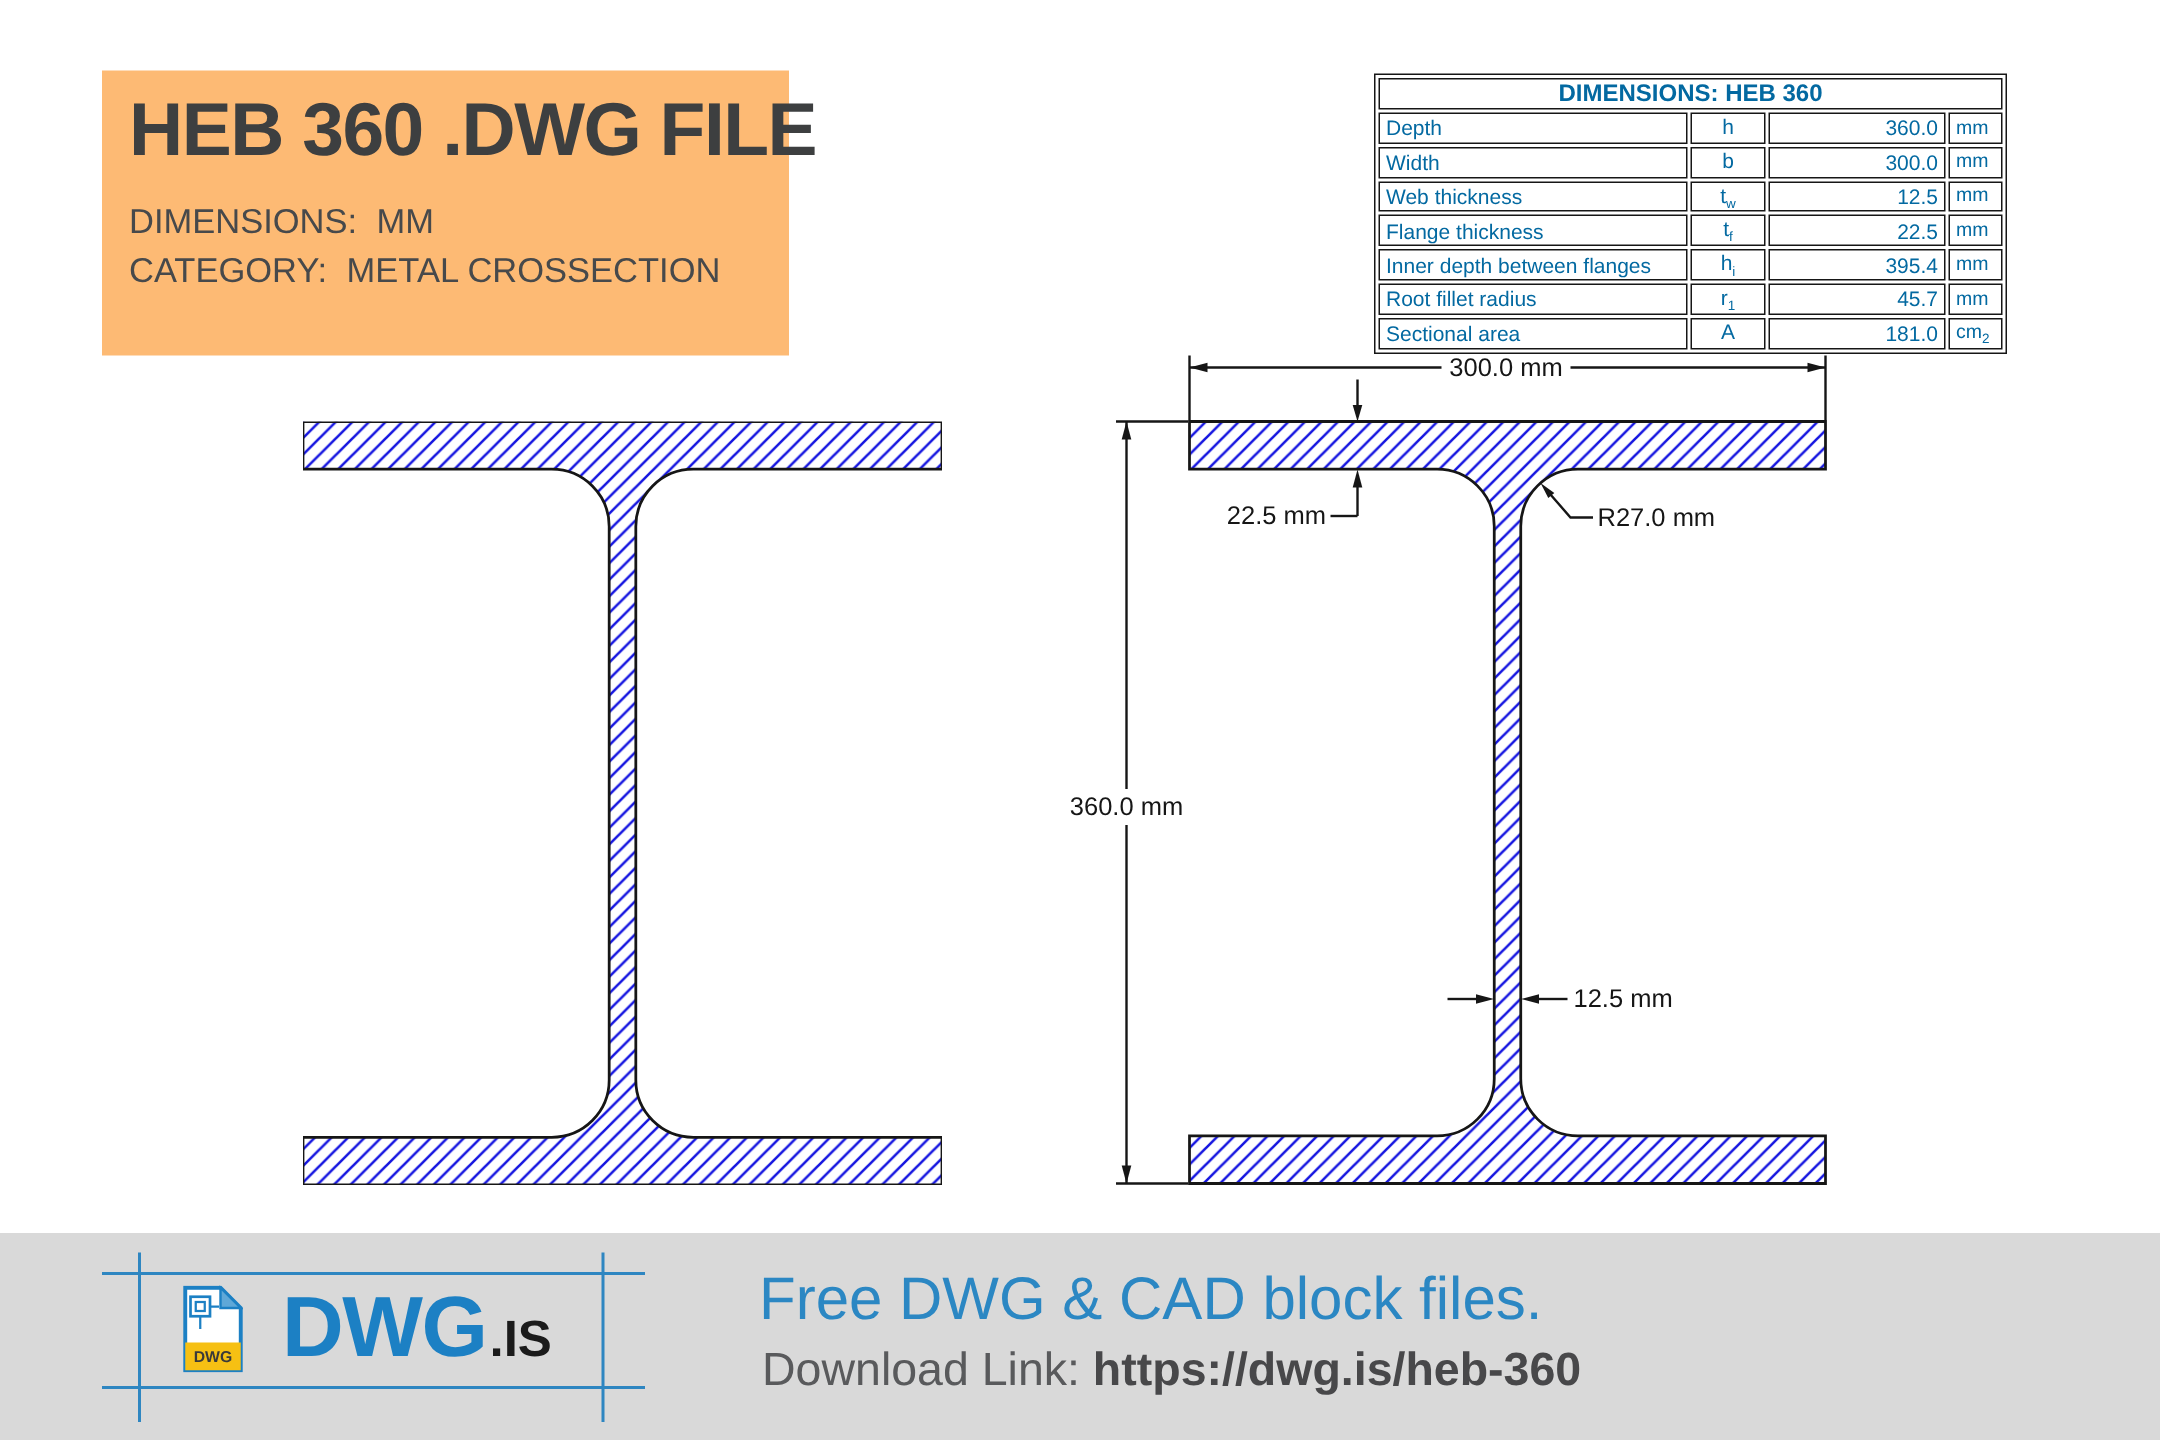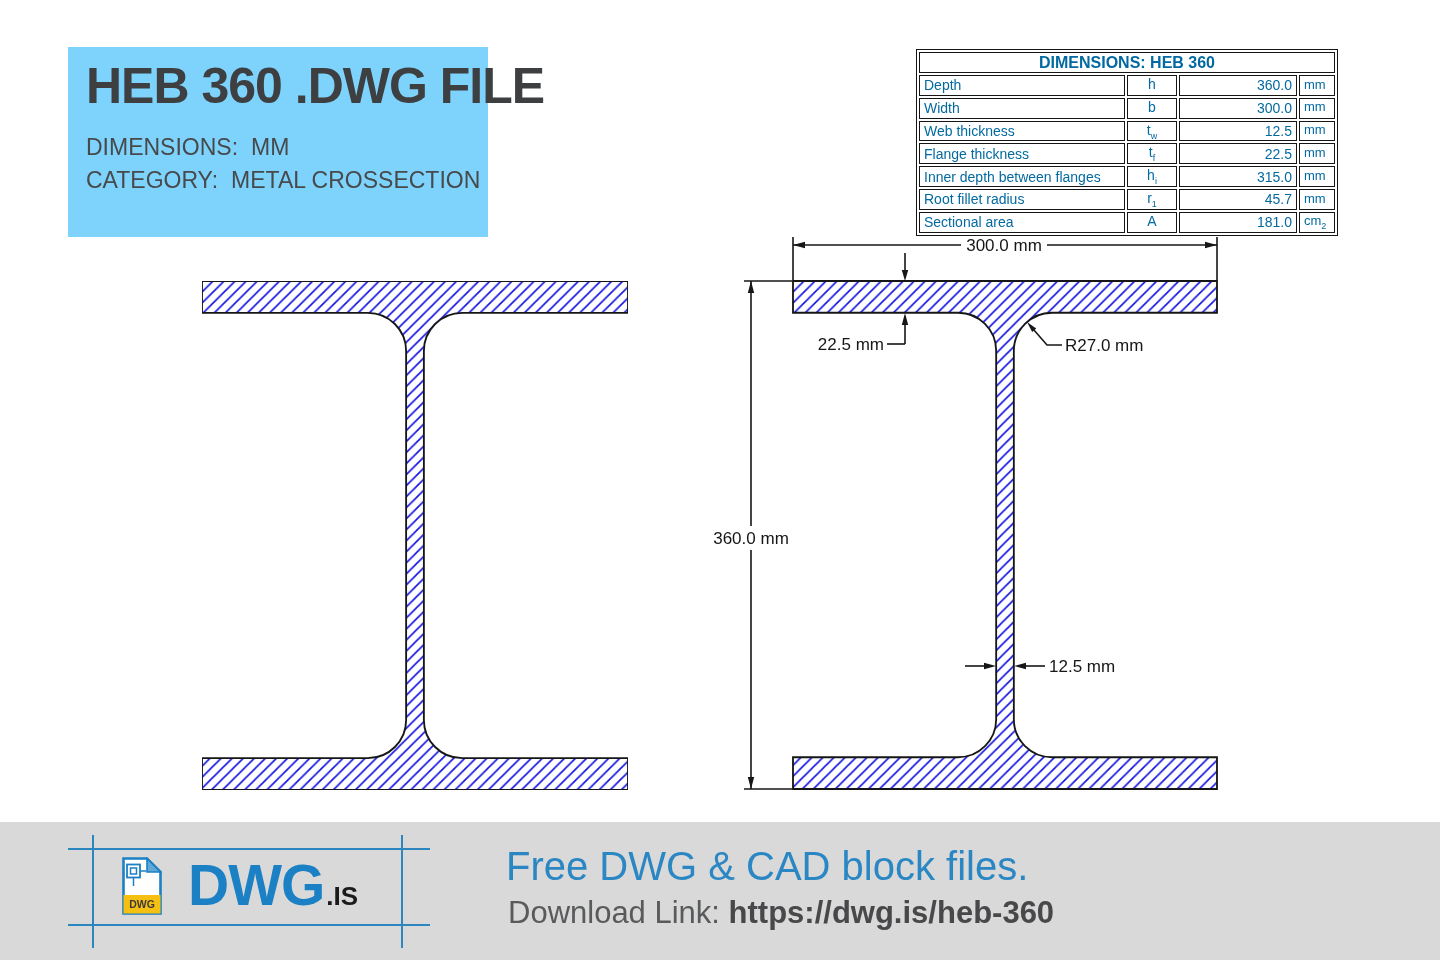--- a/index.html
+++ b/index.html
@@ -1,20 +1,20 @@
 <!DOCTYPE html>
 <html><head>
 <meta charset="utf-8">
 <style>
   html,body{margin:0;padding:0;background:#fff;}
   .page{position:relative;width:1440px;height:960px;background:#ffffff;overflow:hidden;
         font-family:"Liberation Sans",sans-serif;}
 
   
-  .title-block{position:absolute;left:68px;top:47px;width:420px;height:190px;background:#7dd3fc;}
+  .title-block{position:absolute;left:68px;top:47px;width:458px;height:190px;background:#fdba74;}
   .title-block h1{position:absolute;left:18px;top:10px;margin:0;font-size:50px;font-weight:bold;
                   letter-spacing:-1px;color:#3d3f40;white-space:nowrap;}
   .tb-fields{position:absolute;left:18px;top:84px;}
   .tb-field{font-size:23px;line-height:32.5px;color:#47494b;white-space:nowrap;}
   .tb-field .fvalue{margin-left:13px;}
 
   
   .dims-table{position:absolute;left:916px;top:49px;border-collapse:separate;border-spacing:2px;
               border:1px solid #161616;background:#fff;table-layout:fixed;}
   .dims-table td{border:1px solid #161616;font-size:14px;color:#0369a1;height:15px;
@@ -31,21 +31,21 @@
   .dim-text{font-family:"Liberation Sans",sans-serif;font-size:17px;fill:#161616;}
 
   
   .footer{position:absolute;left:0;top:822px;width:1440px;height:138px;background:#d9d9d9;}
   .crop{position:absolute;background:#2e86c1;}
   .crop.v{width:2px;height:113px;top:13px;}
   .crop.h{height:2px;width:362px;left:68px;}
   .logo-icon{position:absolute;left:122px;top:35px;}
   .logo-text{position:absolute;left:188px;top:30px;display:inline-flex;align-items:baseline;}
   .logo-main{font-size:57px;font-weight:bold;color:#1c80c4;letter-spacing:-1px;}
-  .logo-suffix{font-size:26px;font-weight:bold;color:#1b1b1b;margin-left:2px;}
+  .logo-suffix{font-size:34px;font-weight:bold;color:#1b1b1b;margin-left:2px;}
   .tagline{position:absolute;left:506px;top:22px;font-size:40px;color:#2b87c3;white-space:nowrap;}
   .download{position:absolute;left:508px;top:73px;font-size:31px;color:#595a5c;white-space:nowrap;}
   .download b{color:#48484a;}
 </style>
 </head>
 <body>
 
 <div class="page">
 
   <section class="title-block">
@@ -91,21 +91,21 @@
     </tr>
     <tr>
       <td class="c-label">Flange thickness</td>
       <td class="c-sym"><span>t</span><sub>f</sub></td>
       <td class="c-val">22.5</td>
       <td class="c-unit"><span>mm</span><sub></sub></td>
     </tr>
     <tr>
       <td class="c-label">Inner depth between flanges</td>
       <td class="c-sym"><span>h</span><sub>i</sub></td>
-      <td class="c-val">315.0</td>
+      <td class="c-val">395.4</td>
       <td class="c-unit"><span>mm</span><sub></sub></td>
     </tr>
     <tr>
       <td class="c-label">Root fillet radius</td>
       <td class="c-sym"><span>r</span><sub>1</sub></td>
       <td class="c-val">45.7</td>
       <td class="c-unit"><span>mm</span><sub></sub></td>
     </tr>
     <tr>
       <td class="c-label">Sectional area</td>

